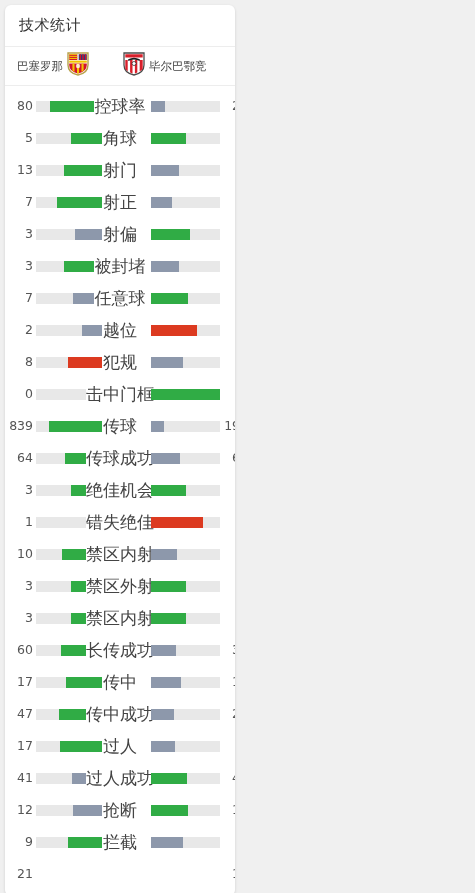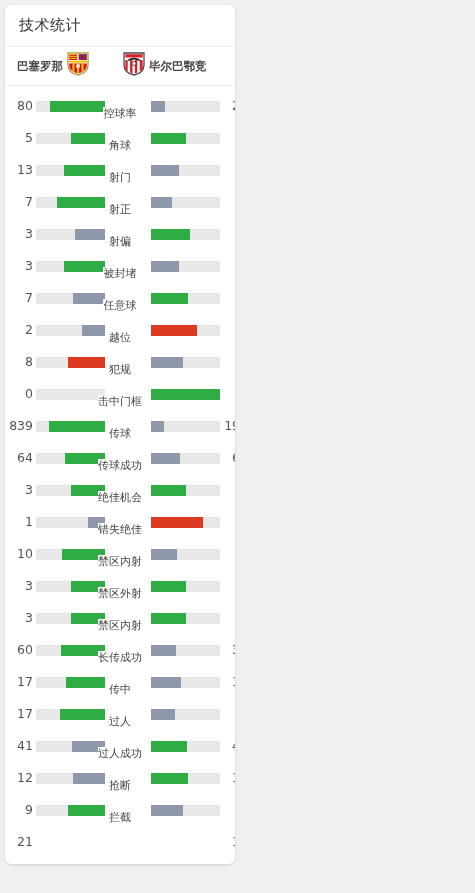--- a/index.html
+++ b/index.html
@@ -29,21 +29,20 @@
     border-bottom: 1px solid #ededed;
   }
   .teams-row {
     display: flex;
     align-items: center;
     height: 38px;
     border-bottom: 1px solid #ededed;
     padding-left: 12px;
     white-space: nowrap;
     overflow: hidden;
-    font-weight: bold;
   }
   .team {
     display: flex;
     align-items: center;
     gap: 4px;
   }
   .team-name {
     font-size: 11.5px;
     color: #444444;
   }
@@ -83,27 +82,27 @@
   }
   .fill-left  { right: 0; }
   .fill-right { left: 0; }
 
   .c-green { background: #30ac45; }
   .c-gray  { background: #8d98ab; }
   .c-red   { background: #dc3a20; }
 
   .stat-label {
     position: absolute;
-    top: 8px;
+    top: 0;
     height: 32px;
     line-height: 32px;
     left: 0;
     width: 100%;
     text-align: center;
-    font-size: 11px;
+    font-size: 17px;
     color: #444444;
     pointer-events: none;
   }
   .stat-label span {
     background: #ffffff;
     padding: 0 1px;
   }
   .stat-label.wide span { padding: 0; }
 </style>
 </head>
@@ -366,20 +365,31 @@
         <div class="track track-left">
           <div class="fill fill-left c-green" style="width:57%"></div>
         </div>
         <div class="stat-label"><span>传中</span></div>
         <div class="track track-right">
           <div class="fill fill-right c-gray" style="width:43%"></div>
         </div>
         <div class="val val-right">13</div>
       </div>
       <div class="stat-row">
+        <div class="val val-left">47</div>
+        <div class="track track-left">
+          <div class="fill fill-left c-green" style="width:67%"></div>
+        </div>
+        <div class="stat-label wide"><span>传中成功</span></div>
+        <div class="track track-right">
+          <div class="fill fill-right c-gray" style="width:33%"></div>
+        </div>
+        <div class="val val-right">23</div>
+      </div>
+      <div class="stat-row">
         <div class="val val-left">17</div>
         <div class="track track-left">
           <div class="fill fill-left c-green" style="width:65%"></div>
         </div>
         <div class="stat-label"><span>过人</span></div>
         <div class="track track-right">
           <div class="fill fill-right c-gray" style="width:35%"></div>
         </div>
         <div class="val val-right">9</div>
       </div>

